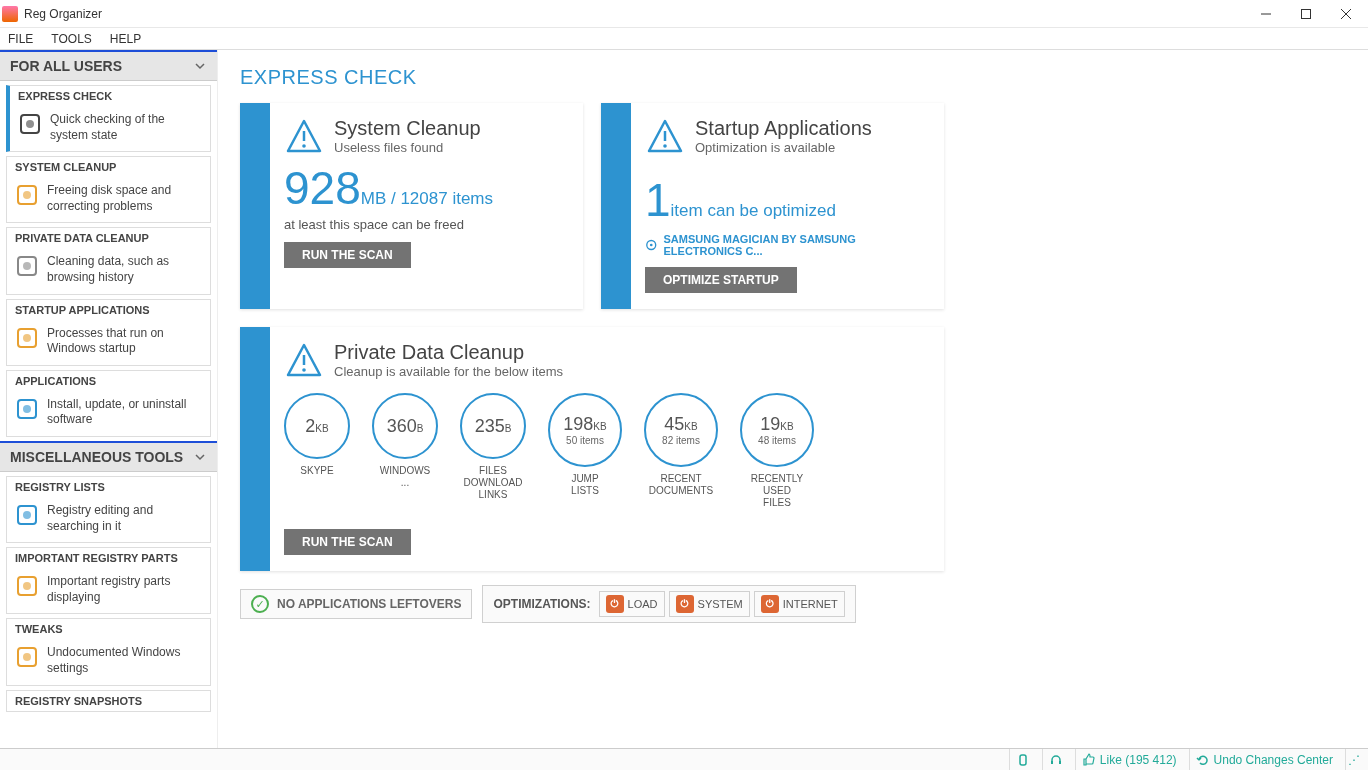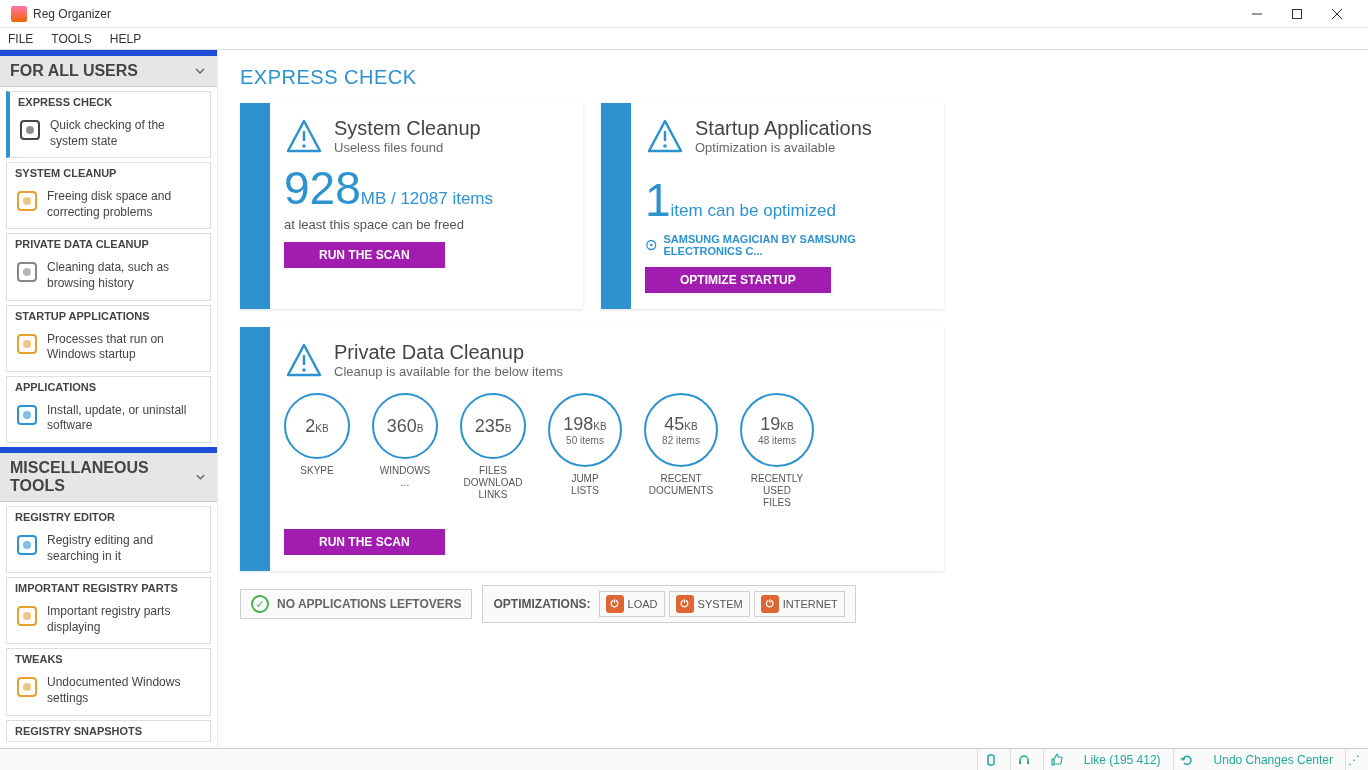--- a/index.html
+++ b/index.html
@@ -1,48 +1,48 @@
 <!DOCTYPE html>
 <html><head>
 <meta charset="utf-8">
 <style>
 * { box-sizing: border-box; margin: 0; padding: 0; }
 body { font-family: "Segoe UI", Tahoma, sans-serif; font-size: 13px; color: #333; background: #fff; overflow: hidden; }
-.titlebar { height: 28px; display: flex; align-items: center; padding: 0 11px; border-bottom: 1px solid #e8e8e8; }
+.titlebar { height: 28px; display: flex; align-items: center; padding: 0 2px; border-bottom: 1px solid #e8e8e8; }
 .titlebar .appicon { width: 16px; height: 16px; background: linear-gradient(#f7a, #e60); border-radius: 2px; margin-right: 6px; }
 .titlebar .title { flex: 1; font-size: 12px; }
 .winbtn { width: 40px; height: 26px; display: flex; align-items: center; justify-content: center; }
 .winbtn svg { stroke: #333; }
 .menubar { height: 22px; display: flex; align-items: center; padding: 0 8px; gap: 18px; border-bottom: 1px solid #ddd; font-size: 12px; }
 .menubar span { cursor: default; }
 
 .container { display: flex; height: calc(770px - 28px - 22px - 22px); }
 .sidebar { width: 218px; background: #fff; overflow-y: auto; border-right: 1px solid #eee; }
-.group-header { background: #e6e6e6; font-size: 16px; font-weight: 600; padding: 6px 10px; display: flex; justify-content: space-between; align-items: center; border-top: 6px solid #1d4ed8; border-bottom: 1px solid #ccc; color: #444; }
+.group-header { background: #e6e6e6; font-size: 14px; font-weight: 600; padding: 6px 10px; display: flex; justify-content: space-between; align-items: center; border-top: 2px solid #1d4ed8; border-bottom: 1px solid #ccc; color: #444; }
 .navitem { border: 1px solid #ddd; margin: 4px 6px; background: #fff; }
 .navitem.active { border-left: 4px solid #2d93d0; }
 .navitem .hdr { font-size: 11px; font-weight: 600; padding: 4px 8px; color: #444; }
 .navitem .body { display: flex; align-items: flex-start; gap: 8px; padding: 6px 8px 8px 8px; }
 .navitem .icon { width: 24px; height: 24px; flex-shrink: 0; }
 .navitem .desc { font-size: 12px; color: #444; line-height: 1.3; }
 
 .main { flex: 1; padding: 16px 22px; overflow-y: auto; }
 .pagetitle { color: #2d93d0; font-size: 20px; font-weight: 400; letter-spacing: 0.5px; margin-bottom: 14px; }
 .cards-row { display: flex; gap: 18px; margin-bottom: 18px; }
 .card { background: #fff; box-shadow: 0 1px 3px rgba(0,0,0,.12); display: flex; }
 .card .stripe { width: 30px; background: #2d93d0; }
 .card .content { padding: 14px 18px 16px 14px; flex: 1; }
 .cardhead { display: flex; gap: 10px; align-items: flex-start; }
 .tri-icon { width: 40px; height: 40px; flex-shrink: 0; }
 .ctitle { font-size: 20px; color: #444; font-weight: 400; }
 .csub { font-size: 13px; color: #666; }
 .bignum { font-size: 46px; color: #2d93d0; font-weight: 300; display: inline-block; line-height: 1; }
 .bigsuffix { font-size: 17px; color: #2d93d0; font-weight: 400; }
 .note { font-size: 13px; color: #555; margin-top: 6px; }
-.btn { background: #a21caf; color: #fff; font-size: 12px; font-weight: 600; padding: 6px 35px; border: none; margin-top: 10px; cursor: pointer; }
+.btn { background: #737373; color: #fff; font-size: 12px; font-weight: 600; padding: 6px 18px; border: none; margin-top: 10px; cursor: pointer; }
 .gear-row { display: flex; align-items: center; gap: 6px; font-size: 11px; color: #2d93d0; font-weight: 600; margin-top: 10px; }
 
 .circles { display: flex; gap: 22px; margin-top: 12px; margin-bottom: 10px; }
 .circ { text-align: center; }
 .circ .ring { width: 66px; height: 66px; border: 2px solid #2d93d0; border-radius: 50%; display: flex; flex-direction: column; align-items: center; justify-content: center; margin: 0 auto 6px; }
 .circ .ring.big { width: 74px; height: 74px; }
 .circ .val { font-size: 18px; color: #555; font-weight: 300; }
 .circ .unit { font-size: 10px; color: #555; }
 .circ .items { font-size: 10px; color: #666; }
 .circ .lbl { font-size: 10px; color: #555; line-height: 1.2; }
@@ -51,21 +51,21 @@
 .pill { border: 1px solid #d0d0d0; background: #fafafa; padding: 5px 10px; display: flex; align-items: center; gap: 8px; font-size: 12px; }
 .check-green { width: 18px; height: 18px; border: 2px solid #4caf50; border-radius: 50%; display: flex; align-items: center; justify-content: center; color: #4caf50; font-size: 11px; }
 .redbadge { background: #d63; color: #fff; width: 18px; height: 18px; border-radius: 3px; display: flex; align-items: center; justify-content: center; font-size: 10px; font-weight: bold; }
 .optpill { border: 1px solid #d0d0d0; padding: 3px 6px; display: flex; align-items: center; gap: 4px; font-size: 11px; color: #555; }
 
 .startuprow { display: flex; align-items: center; gap: 10px; margin-top: 12px; font-size: 12px; }
 .toggle { width: 36px; height: 18px; background: #2d93d0; border-radius: 9px; position: relative; }
 .toggle::after { content: ""; width: 14px; height: 14px; background: #fff; border-radius: 50%; position: absolute; right: 2px; top: 2px; }
 
 .statusbar { height: 22px; border-top: 1px solid #ccc; display: flex; justify-content: flex-end; align-items: center; padding: 0 6px; gap: 6px; font-size: 12px; background: #fafafa; }
-.statusbar .sbitem { display: flex; align-items: center; gap: 20px; padding: 0 6px; border-left: 1px solid #ddd; height: 100%; color: #2a9; }
+.statusbar .sbitem { display: flex; align-items: center; gap: 4px; padding: 0 6px; border-left: 1px solid #ddd; height: 100%; color: #2a9; }
 .chev { width: 14px; height: 14px; }
 </style>
 </head>
 <body>
 
 <div class="titlebar">
   <div class="appicon"></div>
   <div class="title">Reg Organizer</div>
   <div class="winbtn">
       <svg width="10" height="10">
@@ -150,21 +150,21 @@
           <div class="desc">Install, update, or uninstall software</div>
         </div>
       </div>
       <div class="group-header">
         <span>MISCELLANEOUS TOOLS</span>
         <svg class="chev" viewBox="0 0 14 14">
           <path d="M3 5 l4 4 l4 -4" fill="none" stroke="#666" stroke-width="1.5"></path>
         </svg>
       </div>
       <div class="navitem">
-        <div class="hdr">REGISTRY EDITOR</div>
+        <div class="hdr">REGISTRY LISTS</div>
         <div class="body">
           <svg class="icon" viewBox="0 0 24 24">
             <rect x="3" y="3" width="18" height="18" rx="3" fill="none" stroke="#2d93d0" stroke-width="2"></rect>
             <circle cx="12" cy="12" r="4" fill="#2d93d0" opacity="0.6"></circle>
           </svg>
           <div class="desc">Registry editing and searching in it</div>
         </div>
       </div>
       <div class="navitem">
         <div class="hdr">IMPORTANT REGISTRY PARTS</div>

